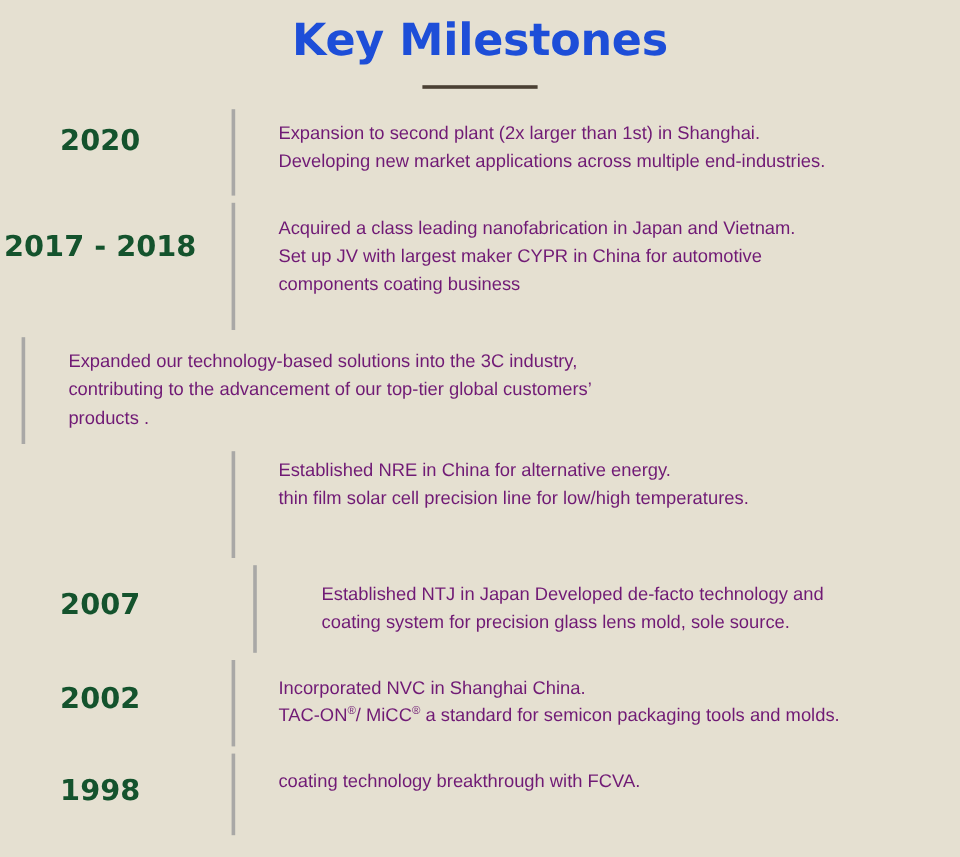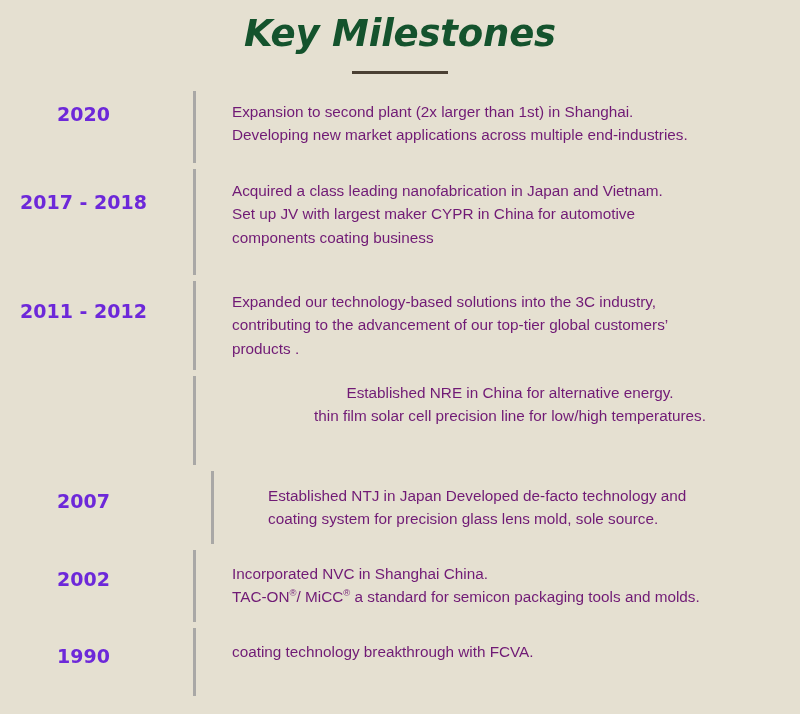--- a/index.html
+++ b/index.html
@@ -19,25 +19,24 @@
   
   .header {
     width: 100%;
     padding-top: 14px;
     text-align: center;
   }
   .page-title {
     font-family: "DejaVu Sans", sans-serif;
     font-size: 37px;
     font-weight: bold;
-    color: #14532d;
+    color: #1d4ed8;
     letter-spacing: -0.2px;
     line-height: 1.1;
     margin: 0;
-    font-style: italic;
   }
   .title-rule {
     width: 96px;
     height: 3px;
     background: #4a4033;
     margin: 16px auto 0 auto;
   }
 
   
   .timeline {
@@ -51,23 +50,23 @@
     position: relative;
   }
 
   .year-cell {
     width: 175px;
     flex: 0 0 175px;
     text-align: center;
     box-sizing: border-box;
     padding-right: 8px;
     font-family: "DejaVu Sans", sans-serif;
-    font-size: 19px;
+    font-size: 24px;
     font-weight: bold;
-    color: #6d28d9;
+    color: #14532d;
     white-space: nowrap;
   }
 
   .rule-cell {
     width: 57px;
     flex: 0 0 57px;
     align-self: stretch;
     position: relative;
   }
   .rule-cell::before {
@@ -111,21 +110,21 @@
   .row-2020 .year-cell  { padding-top: 15px; }
   .row-2017 .year-cell  { padding-top: 25px; }
   .row-2011 .year-cell  { padding-top: 22px; }
   .row-2007 .year-cell  { padding-top: 22px; }
   .row-2002 .year-cell  { padding-top: 21px; }
   .row-1999 .year-cell  { padding-top: 20px; }
 
   .row-2020 .body-cell  { padding-top: 12px; }
   .row-2017 .body-cell  { padding-top: 13px; }
   .row-2011 .body-cell  { padding-top: 12px; }
-  .row-2011b .body-cell { padding-top: 8px; text-align: center; }
+  .row-2011b .body-cell { padding-top: 8px; }
   .row-2007 .body-cell  { padding-top: 16px; }
   .row-2002 .body-cell  { padding-top: 15px; }
   .row-1999 .body-cell  { padding-top: 15px; }
 </style>
 </head>
 <body>
 
 <div class="header">
   <div class="page-title">Key Milestones</div>
   <div class="title-rule"></div>
@@ -146,21 +145,20 @@
     <div class="year-cell">2017 - 2018</div>
     <div class="rule-cell"></div>
     <div class="body-cell">
       <div class="entry-line">Acquired a class leading nanofabrication in Japan and Vietnam.</div>
       <div class="entry-line">Set up JV with largest maker CYPR in China for automotive</div>
       <div class="entry-line">components coating business</div>
     </div>
   </div>
 
   <div class="row row-2011">
-    <div class="year-cell">2011 - 2012</div>
     <div class="rule-cell"></div>
     <div class="body-cell">
       <div class="entry-line">Expanded our technology-based solutions into the 3C industry,</div>
       <div class="entry-line">contributing to the advancement of our top-tier global customers’</div>
       <div class="entry-line">products .</div>
     </div>
   </div>
 
   <div class="row row-2011b">
     <div class="year-cell"></div>
@@ -183,20 +181,20 @@
   <div class="row row-2002">
     <div class="year-cell">2002</div>
     <div class="rule-cell"></div>
     <div class="body-cell">
       <div class="entry-line">Incorporated NVC in Shanghai China.</div>
       <div class="entry-line">TAC-ON<sup>®</sup>/ MiCC<sup>®</sup> a standard for semicon packaging tools and molds.</div>
     </div>
   </div>
 
   <div class="row row-1999">
-    <div class="year-cell">1990</div>
+    <div class="year-cell">1998</div>
     <div class="rule-cell"></div>
     <div class="body-cell">
       <div class="entry-line">coating technology breakthrough with FCVA.</div>
     </div>
   </div>
 
 </div>
 
 </body></html>

